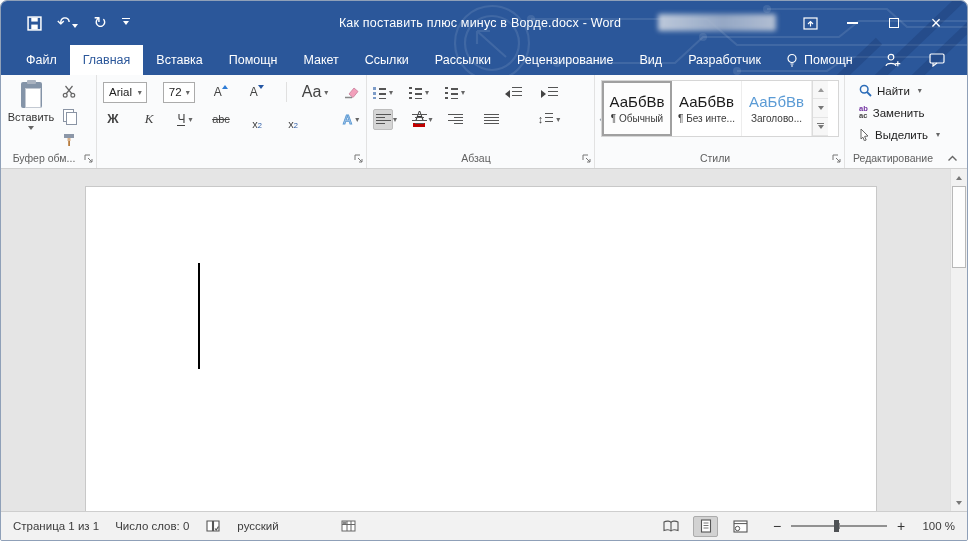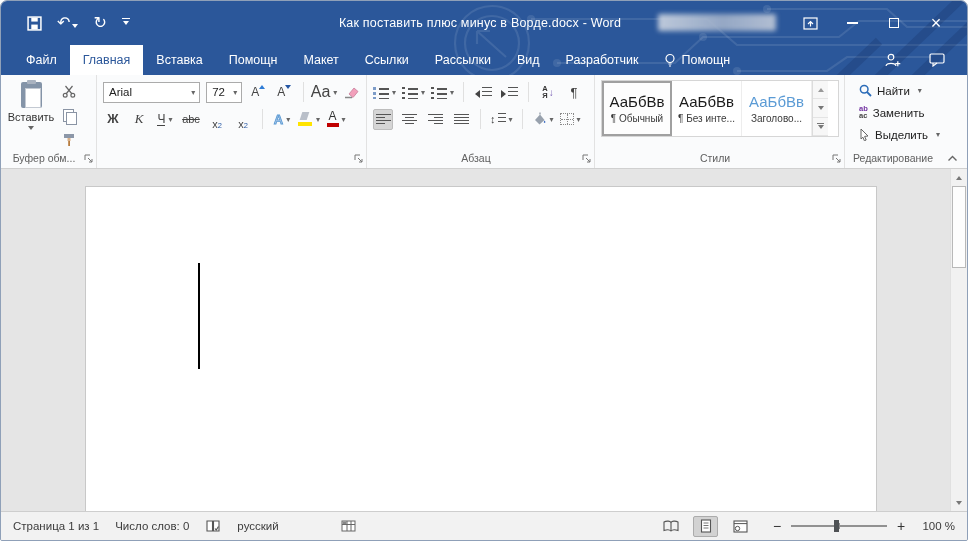--- a/index.html
+++ b/index.html
@@ -32,21 +32,21 @@
   .tab.active{background:#fff;color:#2b579a}
   .tab-help{display:flex;align-items:center;gap:6px;padding:0 12px;color:#fff;font-size:12.5px}
   .tabrow-right{margin-left:auto;display:flex;align-items:center;gap:28px;padding-right:22px}
 
   
   .ribbon{flex:0 0 94px;background:#fafbfc;border-bottom:1px solid #d0d0d0;display:flex}
   .group{display:flex;flex-direction:column;position:relative;border-right:1px solid #e2e2e2}
   .gbody{flex:1;padding:4px 5px 0 6px}
   .glabel{height:17px;font-size:10.5px;color:#606060;text-align:center;line-height:15px;position:relative;white-space:nowrap;padding:0 13px 0 4px}
   .launcher{position:absolute;right:2px;bottom:4px;width:10px;height:10px}
-  .row{display:flex;align-items:center;gap:6px;height:26px}
+  .row{display:flex;align-items:center;gap:16px;height:26px}
   .btn{display:inline-flex;align-items:center;justify-content:center;min-width:20px;height:21px;border-radius:2px;color:#444}
   .btn.active{background:#d5d5d5;border:1px solid #bdbdbd}
   .dd::after{content:"▾";font-size:8px;color:#666;margin-left:3px}
   .sep{width:1px;height:20px;background:#e0e0e0;margin:0 3px}
 
   
   .g-clip{width:96px}
   .g-clip .gbody{display:flex;gap:4px}
   .paste-btn{width:48px;display:flex;flex-direction:column;align-items:center;padding-top:3px;gap:3px}
   .clip-ic{width:21px;height:26px;background:#8494a8;border-radius:2px;position:relative}
@@ -226,20 +226,21 @@
     </div>
 
     <div class="tabrow">
       <span class="tab">Файл</span>
       <span class="tab active">Главная</span>
       <span class="tab">Вставка</span>
       <span class="tab">Помощн</span>
       <span class="tab">Макет</span>
       <span class="tab">Ссылки</span>
       <span class="tab">Рассылки</span>
+      <span class="tab">Рецензирование</span>
       <span class="tab">Вид</span>
       <span class="tab">Разработчик</span>
       <span class="tab-help">
         <svg width="12" height="15" viewBox="0 0 12 15">
           <circle cx="6" cy="5.5" r="4" fill="none" stroke="#fff" stroke-width="1.2"></circle>
           <path d="M4.5 11 h3 M5 13 h2" stroke="#fff" stroke-width="1.2"></path>
         </svg>
         <span>Помощн</span>
       </span>
       <span class="tabrow-right">

